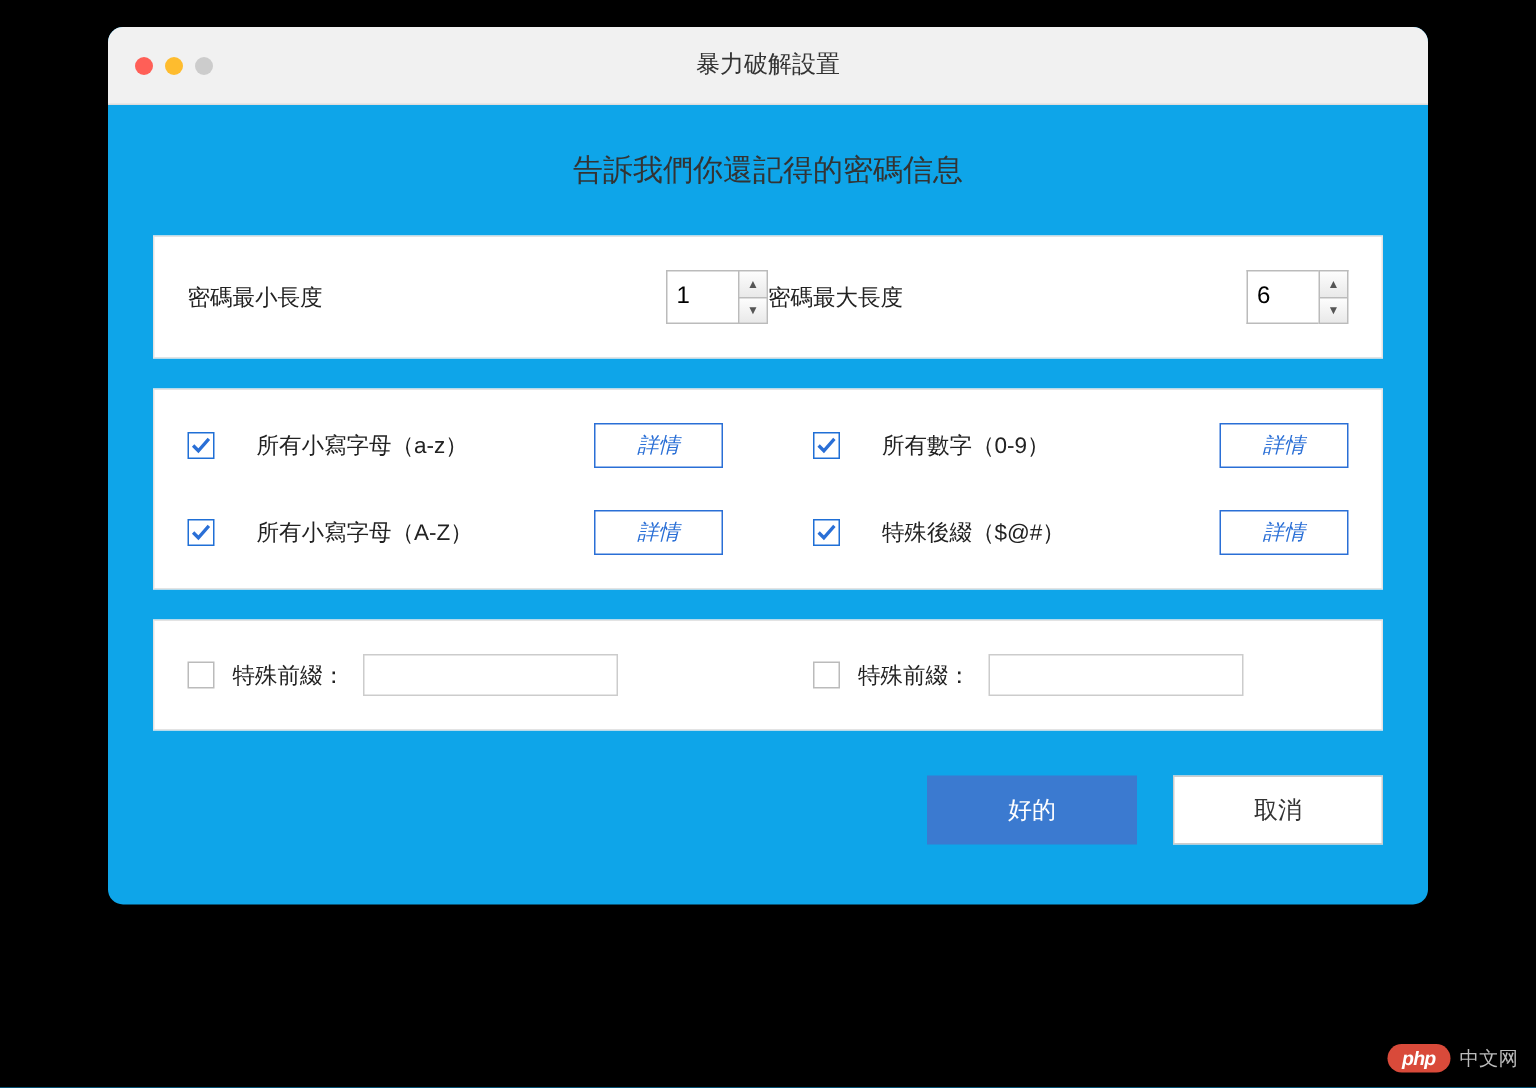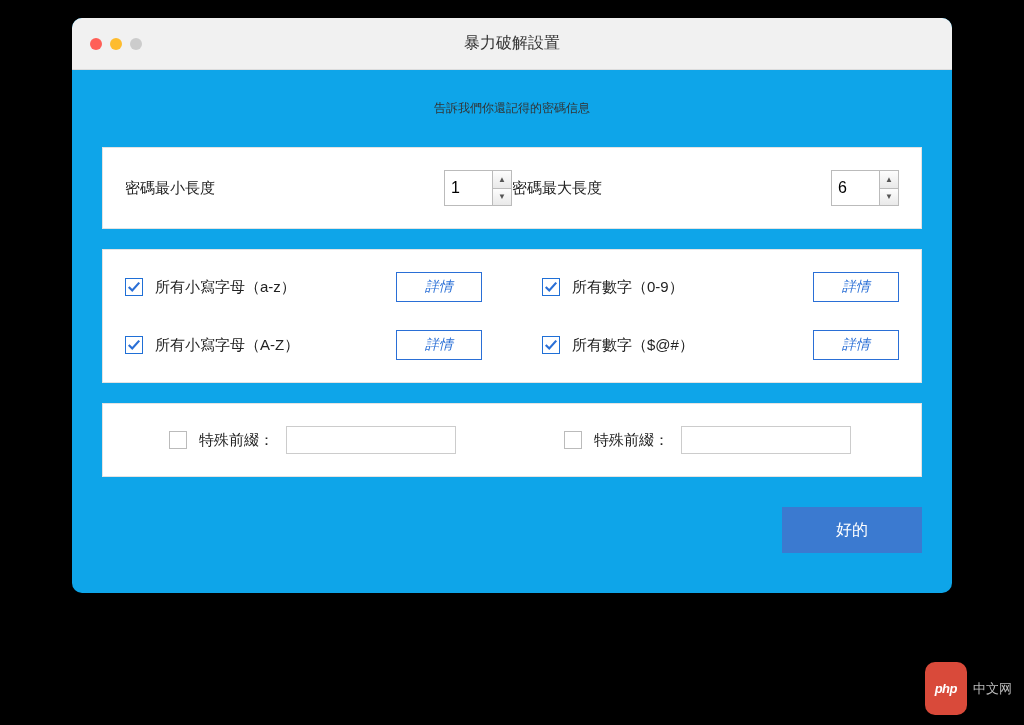--- a/index.html
+++ b/index.html
@@ -50,21 +50,21 @@
       text-align: center;
       font-size: 16px;
       font-weight: 500;
       color: #333;
     }
     .content {
       padding: 30px 30px 40px;
     }
     .subtitle {
       text-align: center;
-      font-size: 12px;
+      font-size: 20px;
       color: #333;
       margin-bottom: 30px;
     }
     .panel {
       border: 1px solid #e3e3e3;
       background: #fff;
       margin-bottom: 20px;
       padding: 22px 22px;
     }
     .length-row {
@@ -119,21 +119,21 @@
     }
     .charset-row {
       display: flex;
       align-items: center;
       justify-content: space-between;
       gap: 16px;
     }
     .charset-left {
       display: flex;
       align-items: center;
-      gap: 12px;
+      gap: 28px;
     }
     .checkbox {
       width: 18px;
       height: 18px;
       border: 1.5px solid #1f6fd6;
       background: #fff;
       display: flex;
       align-items: center;
       justify-content: center;
       cursor: pointer;
@@ -151,21 +151,20 @@
       font-size: 14px;
       padding: 5px 0;
       width: 86px;
       text-align: center;
       cursor: pointer;
       font-style: italic;
     }
     .affix-row {
       display: flex;
       gap: 60px;
-      margin-left: 44px;
     }
     .affix-half {
       flex: 1;
       display: flex;
       align-items: center;
       gap: 12px;
     }
     .affix-checkbox {
       width: 18px;
       height: 18px;
@@ -220,21 +219,21 @@
       gap: 6px;
       color: #bbb;
       font-size: 13px;
     }
     .watermark-badge {
       background: #d94a3a;
       color: #fff;
       font-weight: bold;
       font-style: italic;
       font-size: 13px;
-      padding: 19px 10px;
+      padding: 2px 10px;
       border-radius: 10px;
       letter-spacing: -0.5px;
       margin-left: 28px;
     }
   </style>
 </head>
 <body>
 
 <div class="window">
   <div class="titlebar">
@@ -313,21 +312,21 @@
           <div class="details-btn">詳情</div>
         </div>
 
         <div class="charset-row">
           <div class="charset-left">
             <div class="checkbox checked">
               <svg viewBox="0 0 16 16">
                   <path d="M2 8l4 4 8-9" stroke="#2a6fd6" stroke-width="2.5" fill="none"></path>
                 </svg>
             </div>
-            <span class="charset-label">所有數字（$@#）</span>
+            <span class="charset-label">特殊後綴（$@#）</span>
           </div>
           <div class="details-btn">詳情</div>
         </div>
 
       </div>
     </div>
 
     <div class="panel">
       <div class="affix-row">
         <div class="affix-half">
@@ -338,20 +337,21 @@
         <div class="affix-half">
           <div class="affix-checkbox"></div>
           <span class="affix-label">特殊前綴：</span>
           <input class="affix-input" type="text" value="" style="">
         </div>
       </div>
     </div>
 
     <div class="footer-btns">
       <button class="btn btn-primary">好的</button>
+      <button class="btn btn-secondary">取消</button>
     </div>
   </div>
 </div>
 
 <div class="watermark">
   <span class="watermark-badge">php</span>
   <span>中文网</span>
 </div>
 
 </body></html>

